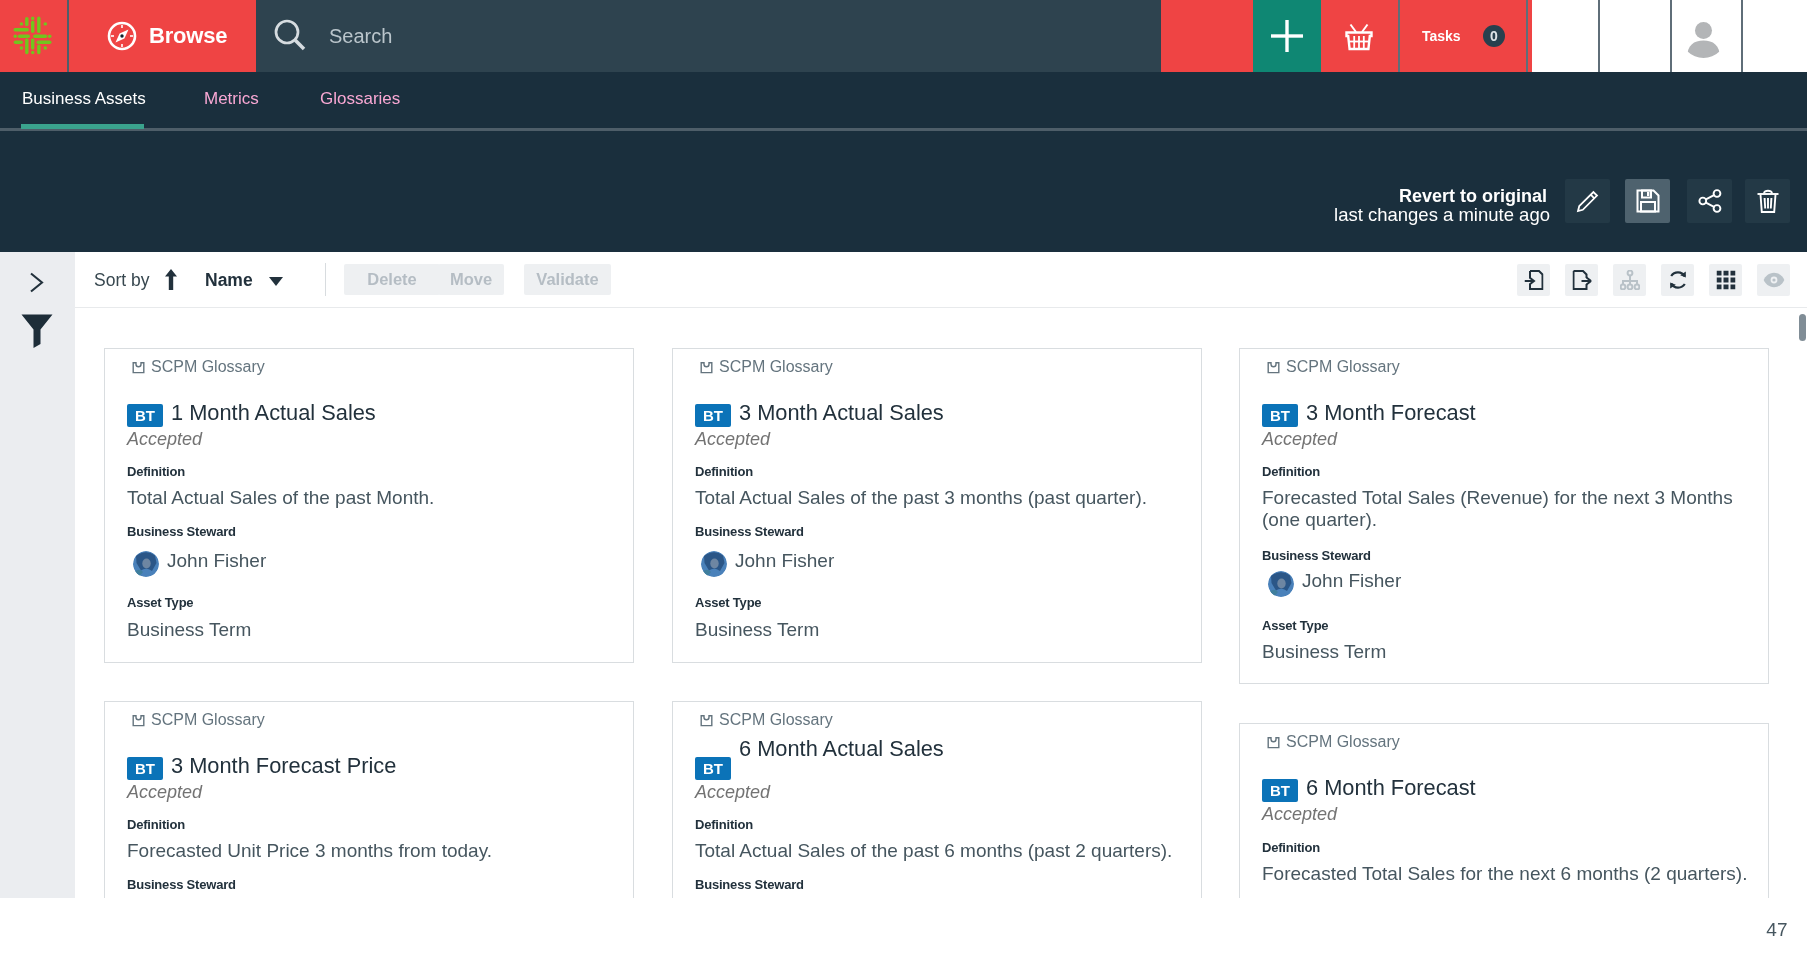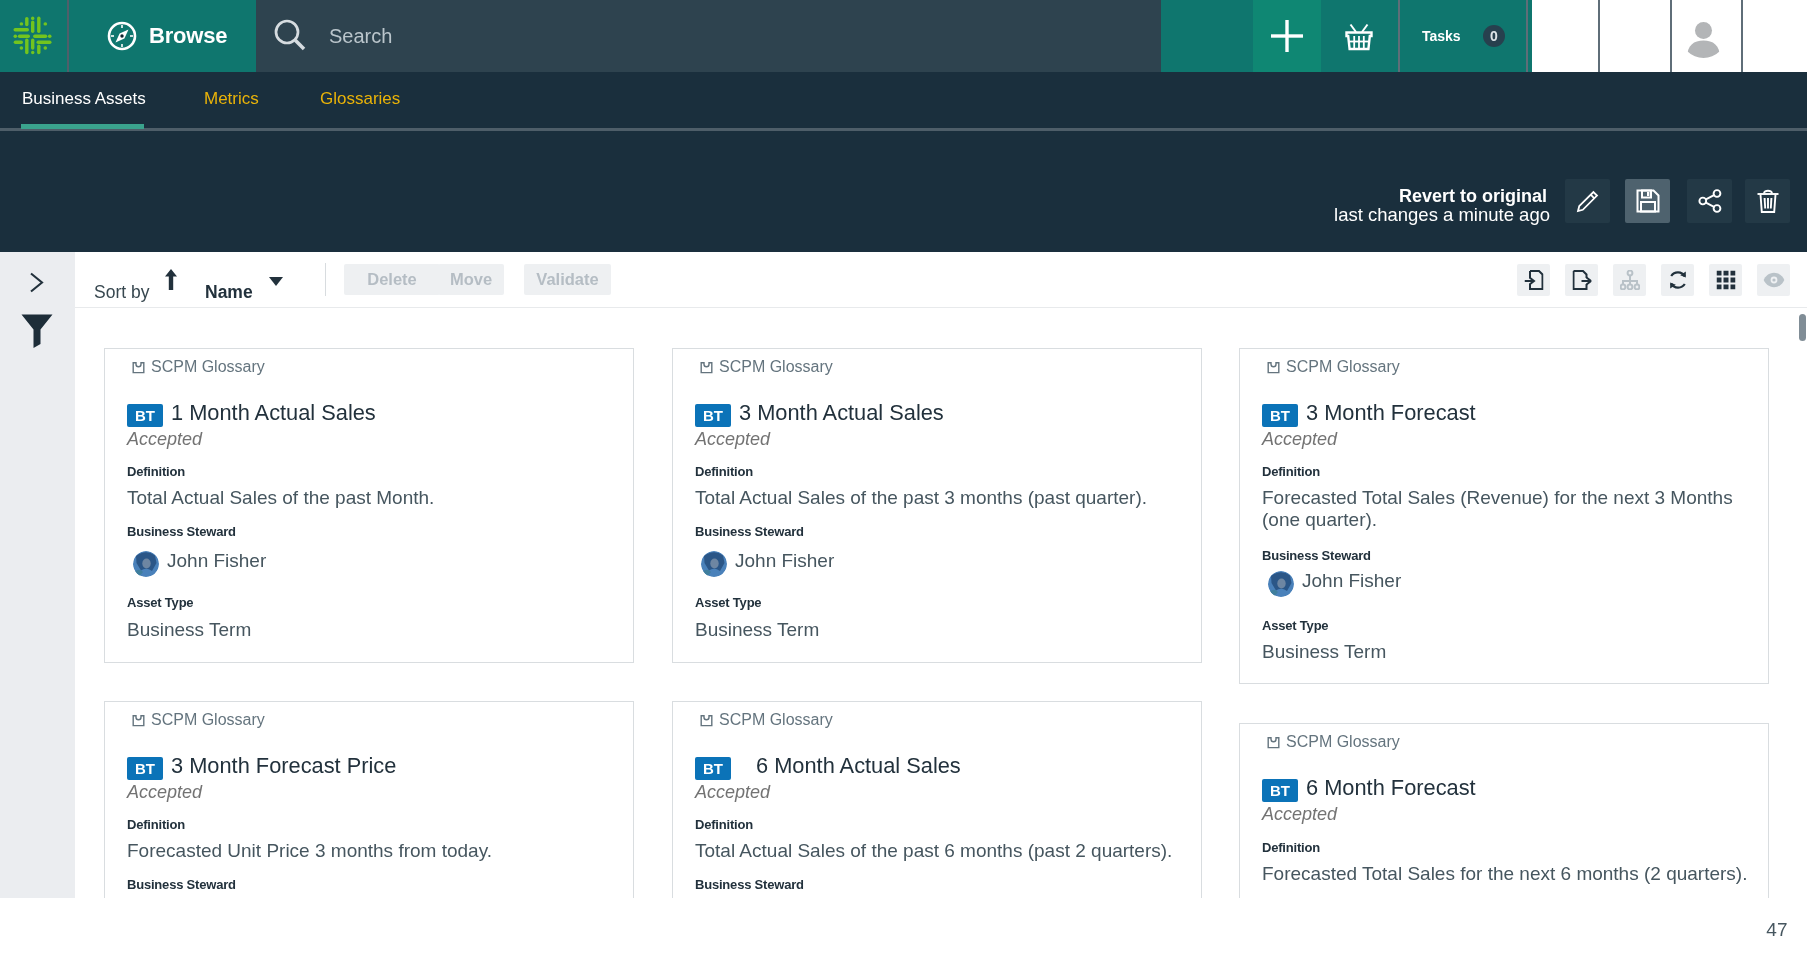--- a/index.html
+++ b/index.html
@@ -1,50 +1,50 @@
 <!DOCTYPE html>
 <html><head>
 <meta charset="utf-8">
 <style>
 * { margin:0; padding:0; box-sizing:border-box; }
 html,body { width:1807px; height:956px; overflow:hidden; }
 body { font-family:"Liberation Sans", sans-serif; background:#fff; position:relative; }
 .abs { position:absolute; }
 
 
-#topbar { position:absolute; left:0; top:0; width:1532px; height:72px; background:#0f766e;padding-left:28px; }
+#topbar { position:absolute; left:0; top:0; width:1532px; height:72px; background:#ef4444;padding-left:28px; }
 .tdiv { position:absolute; top:0; width:2px; height:72px; background:#5f6e78; }
 #search { position:absolute; left:256px; top:0; width:905px; height:72px; background:#2e434f; }
 #searchtxt { position:absolute; top:0; height:72px; line-height:72px; font-size:20px; color:#bac5cb; }
 #browse { position:absolute; left:149px; top:0; height:72px; line-height:72px; font-size:22px; font-weight:bold; color:#fff; letter-spacing:-0.2px; }
 #plusbtn { position:absolute; left:1253px; top:0; width:68px; height:72px; background:#0f8773; }
 #tasks { position:absolute; left:1422px; top:0; height:72px; line-height:72px; font-size:14px; font-weight:bold; color:#fff; }
 #taskbadge { position:absolute; left:1483px; top:25px; width:22px; height:22px; border-radius:50%; background:#27404e; color:#dde4e8; font-size:14px; font-weight:bold; text-align:center; line-height:22px; }
 #avatarcell { position:absolute; left:1681px; top:13px; width:45px; height:45px; border-radius:50%; background:#fff; overflow:hidden; }
 
 
 #tabs { position:absolute; left:0; top:72px; width:1807px; height:56px; background:#1a2f3d; }
 #tabline { position:absolute; left:0; top:128px; width:1807px; height:3px; background:#4e5e69; }
-.tab { position:absolute; top:17px; font-size:17px; color:#eab308; }
+.tab { position:absolute; top:17px; font-size:17px; color:#f9a8d4; }
 #tabunder { position:absolute; left:21px; top:123.5px; width:123px; height:5px; background:#3aa38d; z-index:2; }
 
 
 #vhead { position:absolute; left:0; top:131px; width:1807px; height:121px; background:#1a2f3d; }
 #btbtn { position:absolute; left:21px; top:21px; width:224px; height:45px; background:#5b6e79; border-radius:2px; }
 #btbtn span { position:absolute; left:21px; top:9.5px; font-size:20px; font-weight:bold; color:#fff; letter-spacing:-1.4px; }
 #vdesc { position:absolute; left:22px; top:71.5px; font-size:19px; color:#fdfefe; }
 #revert1 { position:absolute; right:260px; top:55px; font-size:18px; font-weight:bold; color:#fff; }
 #revert2 { position:absolute; right:257px; top:73px; font-size:18.5px; color:#fff; }
 .hbtn { position:absolute; top:48px; width:45px; height:44px; background:#233946; border-radius:2px; }
 
 
 #sidebar { position:absolute; left:0; top:252px; width:75px; height:646px; background:#ebedf0; }
 #toolbar { position:absolute; left:75px; top:252px; width:1732px; height:56px; background:#fff; border-bottom:1px solid #e8eaec; }
 #content { position:absolute; left:75px; top:309px; width:1732px; height:589px; background:#fff; }
-.tbtxt { position:absolute; top:12px; height:72px; line-height:56px; font-size:17.5px; color:#37474f; }
+.tbtxt { position:absolute; top:0; height:72px; line-height:56px; font-size:17.5px; color:#37474f; }
 .dbtn { position:absolute; top:12px; height:31px; background:#eef0f2; border-radius:2px; color:#b5bdc4; font-weight:bold; font-size:16.5px; text-align:center; line-height:31px; }
 .ibtn { position:absolute; top:12px; width:33px; height:32px; background:#eef0f2; border-radius:2px; }
 .ibtn svg { position:absolute; left:50%; top:50%; transform:translate(-50%,-50%); }
 #vdivider { position:absolute; left:250px; top:11px; width:1px; height:33px; background:#d8dcdf; }
 #scrollthumb { position:absolute; left:1799px; top:314px; width:7px; height:27px; background:#808d96; border-radius:4px; }
 
 
 .card { position:absolute; width:530px; background:#fff; border:1px solid #d9dde0; }
 .glos { position:absolute; left:27px; top:9px; font-size:16px; color:#64747e; }
 .glos svg { vertical-align:-2px; margin-right:6px; }
@@ -375,21 +375,21 @@
   <div class="status">Accepted</div>
   <div class="lab" style="top:114.5px;">Definition</div>
   <div class="txt" style="top:138.4px;">Forecasted Unit Price 3 months from today.</div>
   <div class="lab" style="top:175px;">Business Steward</div>
 </div>
 <div class="card" id="c5" style="left:672px; top:701px; height:250px;">
   <div class="glos"><svg width="13" height="13" viewBox="0 0 13 13">
         <path d="M1.2 1.7 H4 V3.2 A2.5 2.5 0 0 0 9 3.2 V1.7 H11.8 V11.6 H1.2 Z" fill="none" stroke="#64747e" stroke-width="1.4"></path>
       </svg>SCPM Glossary</div>
   <div class="badge">BT</div>
-  <div class="title" style="top:51px;margin-left:17px;">6 Month Actual Sales</div>
+  <div class="title" style="top:34px;">6 Month Actual Sales</div>
   <div class="status">Accepted</div>
   <div class="lab" style="top:114.5px;">Definition</div>
   <div class="txt" style="top:138.4px;">Total Actual Sales of the past 6 months (past 2 quarters).</div>
   <div class="lab" style="top:175px;">Business Steward</div>
 </div>
 <div class="card" id="c6" style="left:1239px; top:723px; height:230px;">
   <div class="glos"><svg width="13" height="13" viewBox="0 0 13 13">
         <path d="M1.2 1.7 H4 V3.2 A2.5 2.5 0 0 0 9 3.2 V1.7 H11.8 V11.6 H1.2 Z" fill="none" stroke="#64747e" stroke-width="1.4"></path>
       </svg>SCPM Glossary</div>
   <div class="badge">BT</div>

